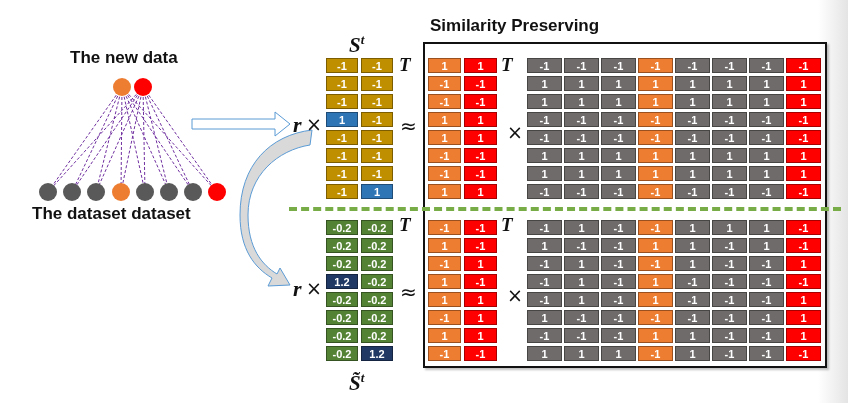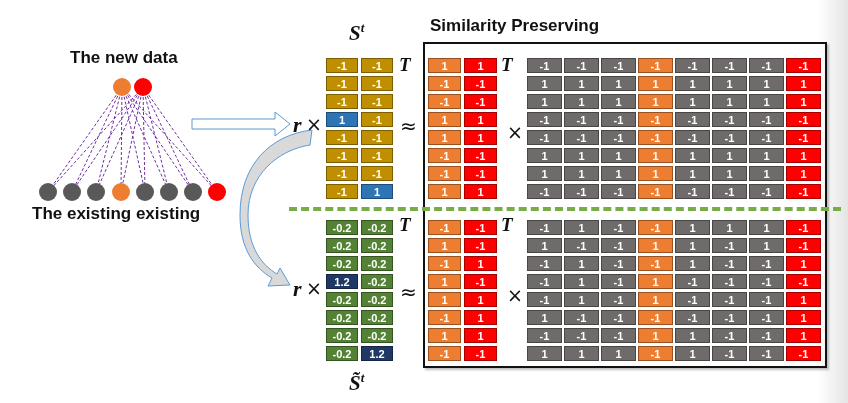--- a/index.html
+++ b/index.html
@@ -49,27 +49,27 @@
       <circle cx="193" cy="192" r="9" fill="#595959"></circle>
       <circle cx="217" cy="192" r="9" fill="#ff0000"></circle>
     </g>
 
   <path d="M192 119 L275 119 L275 112 L290 124 L275 136 L275 129 L192 129 Z" fill="#ffffff" stroke="#5b9bd5" stroke-width="1"></path>
 
   <path d="M312 130 C 270 135, 240 165, 240 215 C 240 250, 255 268, 272 278 L 268 286 L 290 285 L 280 268 L 277 274 C 262 265, 248 248, 248 215 C 248 175, 278 150, 310 145 Z" fill="#d9d9d9" stroke="#5b9bd5" stroke-width="1"></path>
 </svg>
 
 <div class="label" style="left:70px;top:48px;font-size:17px;">The new data</div>
-<div class="label" style="left:32px;top:204px;font-size:17px;">The existing existing</div>
+<div class="label" style="left:32px;top:204px;font-size:17px;">The dataset dataset</div>
 <div class="label" style="left:430px;top:16px;font-size:17px;">Similarity Preserving</div>
 
 <div class="frame"></div>
 <div class="dash"></div>
 
-<div class="math" style="left:349px;top:20px;font-size:21px;"><span>S</span><sup style="font-size:13px;">t</sup></div>
+<div class="math" style="left:349px;top:32px;font-size:21px;"><span>S</span><sup style="font-size:13px;">t</sup></div>
 
 <div class="math" style="left:349px;top:370px;font-size:21px;"><span>S̃</span><sup style="font-size:13px;">t</sup></div>
 
 <div class="math" style="left:293px;top:112px;font-size:22px;">r</div>
 <div class="sym" style="left:306px;top:113px;font-size:19px;">×</div>
 <div class="sym" style="left:400px;top:114px;font-size:20px;">≈</div>
 <div class="math" style="left:399px;top:54px;font-size:19px;">T</div>
 <div class="math" style="left:501px;top:54px;font-size:19px;">T</div>
 <div class="sym" style="left:507px;top:121px;font-size:19px;">×</div>
 

